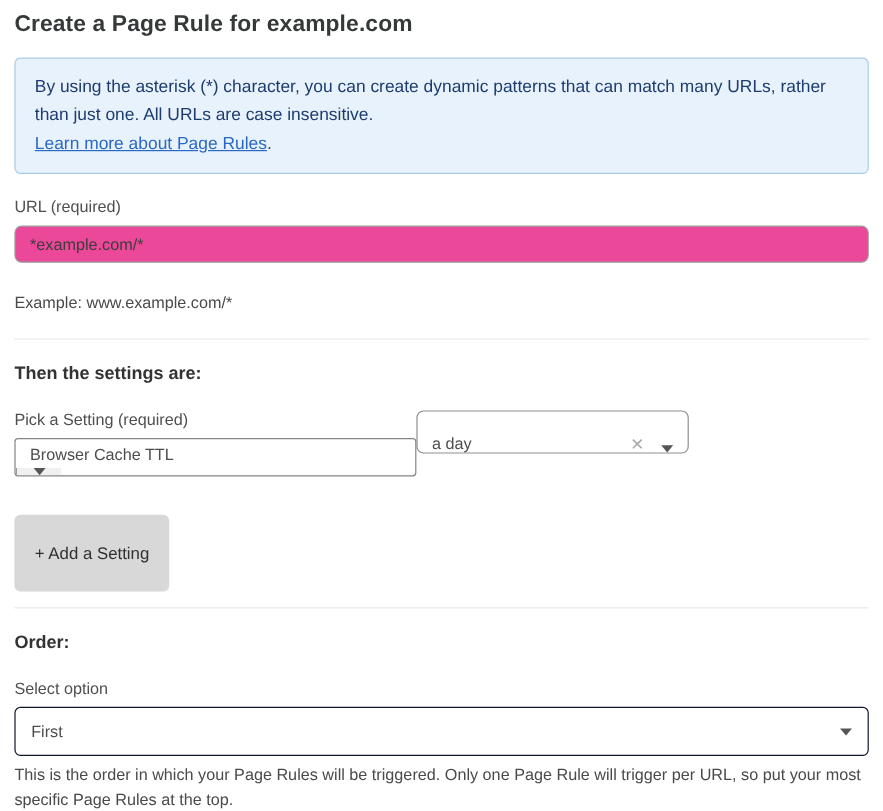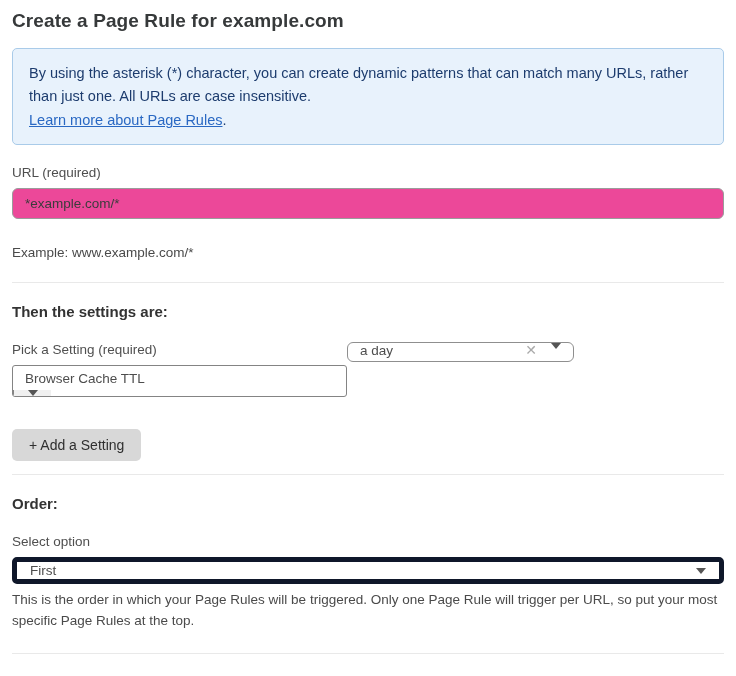--- a/index.html
+++ b/index.html
@@ -107,22 +107,22 @@
   .caret {
     width: 0; height: 0;
     border-left: 5px solid transparent;
     border-right: 5px solid transparent;
     border-top: 6px solid #555;
     display: inline-block;
   }
   
   .select-rounded {
     display: flex;
-    align-items: flex-start;
-    height: 20px;
+    align-items: flex-end;
+    height: 36px;
     border: 1px solid #8f8f8f;
     border-radius: 6px;
     background: #fff;
     padding: 0 12px;
     cursor: pointer;
   }
   .select-rounded .select-value {
     flex: 1;
     font-size: 13.5px;
     color: #4d4d4d;
@@ -142,28 +142,28 @@
     font-family: "Liberation Sans", "DejaVu Sans", sans-serif;
     font-size: 14px;
     cursor: pointer;
     line-height: 1;
   }
   .btn-gray {
     background: #d8d8d8;
     color: #2f2f2f;
     padding: 9px 16px;
   }
-  .btn-add { margin-top: 32px; padding: 9px 17px; }
+  .btn-add { margin-top: 32px; padding: 25px 17px; }
   
   .select-full {
     display: flex;
     align-items: center;
     width: 100%;
-    height: 27px;
-    border: 5px solid #0f172a;
+    height: 41px;
+    border: 1px solid #0f172a;
     border-radius: 5px;
     background: #fff;
     padding: 0 13px;
     cursor: pointer;
     margin-bottom: 6px;
   }
   .select-full .select-value {
     flex: 1;
     font-size: 13.5px;
     color: #4d4d4d;

